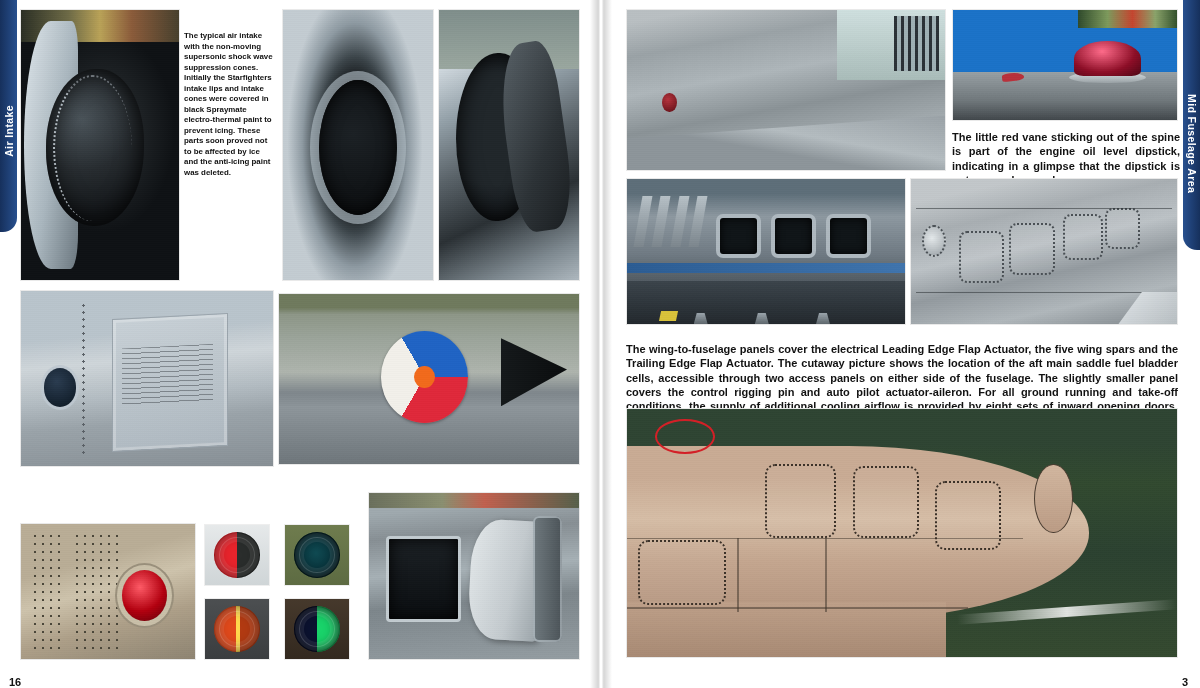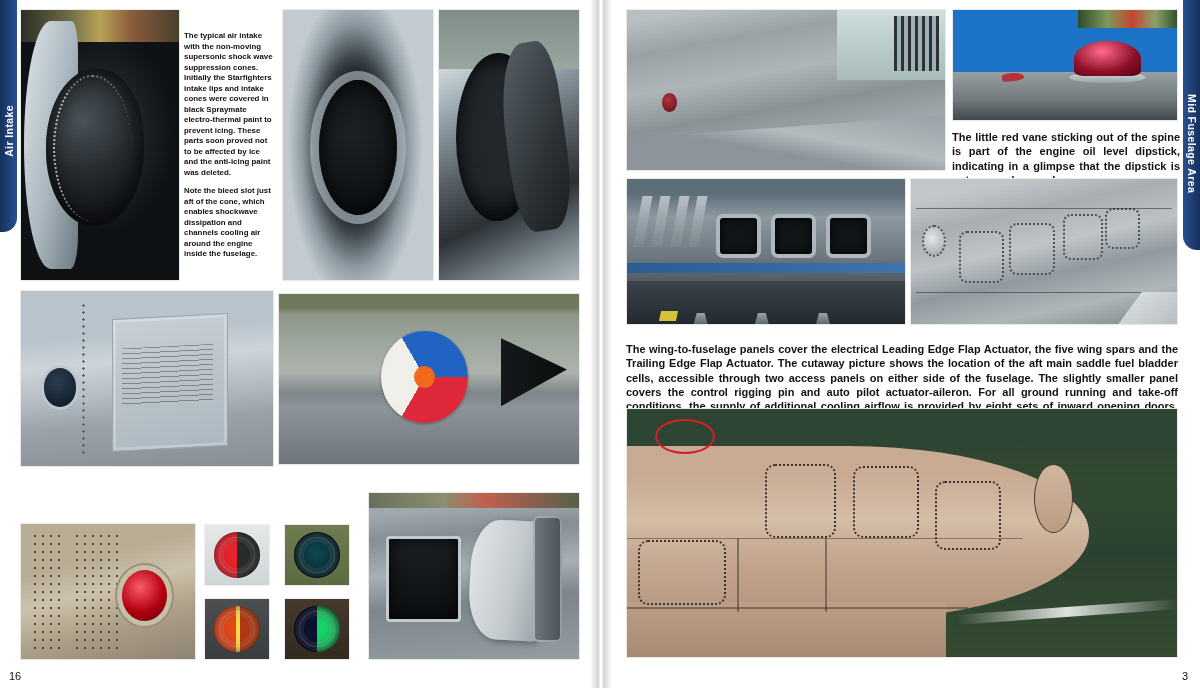--- a/index.html
+++ b/index.html
@@ -44,21 +44,21 @@
 
   
   .caption {
     font-size:11px; line-height:1.30; color:#121212;
     font-weight:bold; text-align:justify;
   }
   .col-caption { font-size:7.9px; line-height:1.33; font-weight:bold; color:#111; }
   .col-caption p + p { margin-top:8px; }
 
   .folio {
-    position:absolute; bottom:6px; font-size:11px; font-weight:normal; color:#111;text-align:center;
+    position:absolute; bottom:0; font-size:11px; font-weight:bold; color:#111;text-align:center;
   }
   .folio-left { left:9px; }
   .folio-right{ right:12px; }
 
   
   .photo { position:absolute; overflow:hidden; background:#888;
            border:1px solid #e9e9e9; }
   .photo .sub { position:absolute; inset:0; }
   .grain { position:absolute; inset:0; opacity:.25;
            background-image:repeating-linear-gradient(0deg,rgba(0,0,0,.05) 0 1px,rgba(255,255,255,.04) 1px 2px); }
@@ -276,21 +276,20 @@
         <div class="cone-top"></div>
         <div class="lip"></div>
         <div class="cone-inner"></div>
         <div class="cone-rivets"></div>
       </div>
       <div class="grain"></div>
     </div>
 
     <div class="col-caption" style="position:absolute;left:184px;top:14px;width:92px;margin-top:17px;">
       <p>The typical air intake with the non-moving supersonic shock wave suppression cones. Initially the Starfighters intake lips and intake cones were covered in black Spraymate electro-thermal paint to prevent icing. These parts soon proved not to be affected by ice and the anti-icing paint was deleted.</p>
-      <p>Note the bleed slot just aft of the cone, which enables shockwave dissipation and channels cooling air around the engine inside the fuselage.</p>
     </div>
 
     <div class="photo" id="ph-intake-ring" style="left:282px;top:9px;width:152px;height:272px;">
       <div class="sub">
           <div class="ring2"></div>
         </div>
       <div class="grain"></div>
     </div>
 
     <div class="photo" id="ph-intake-duct" style="left:438px;top:9px;width:142px;height:272px;">

